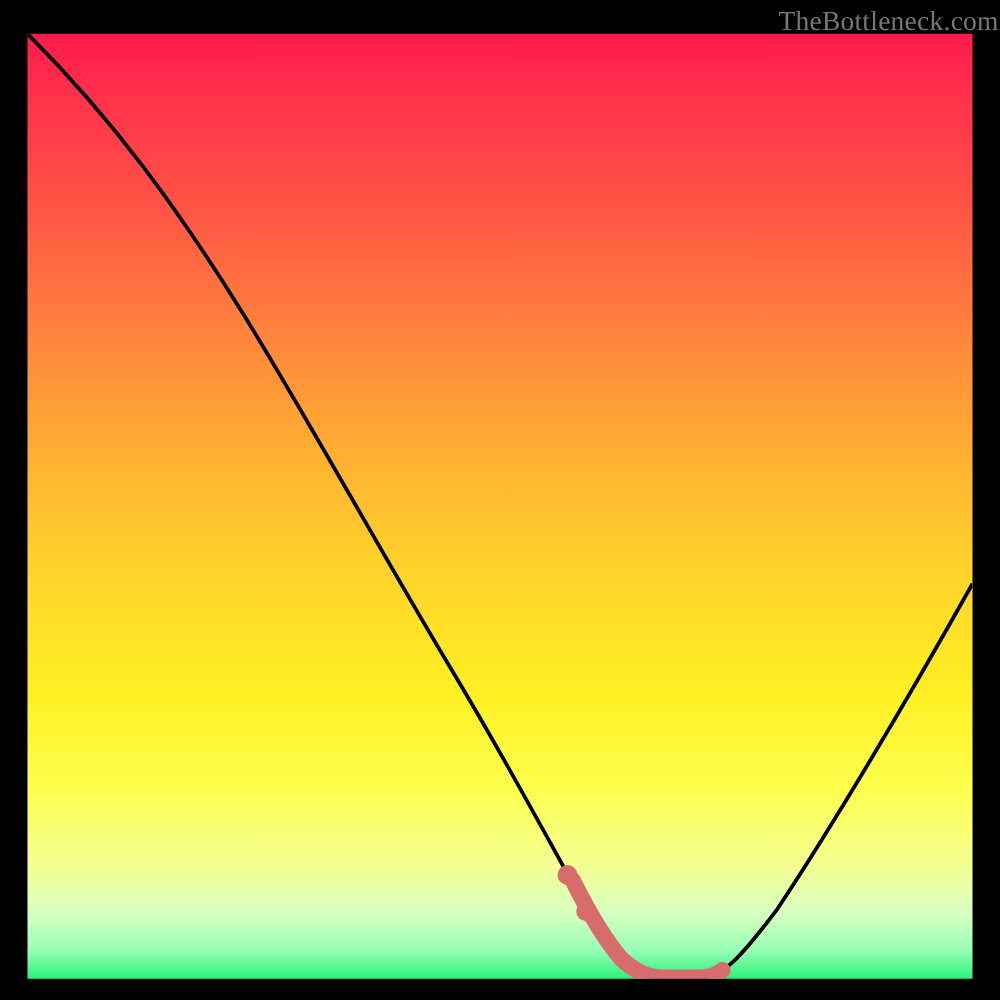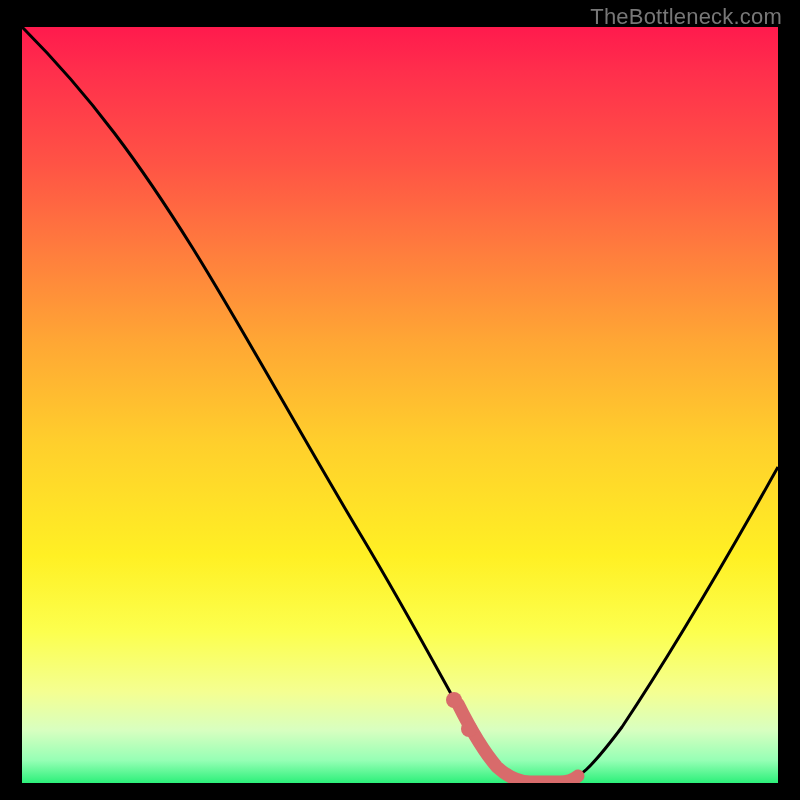--- a/index.html
+++ b/index.html
@@ -44,25 +44,26 @@
   .curve {
     position: absolute;
     left: 0;
     top: 0;
     width: 756px;
     height: 756px;
   }
   .watermark {
     position: absolute;
     top: 4px;
-    right: 18px;
+    right: 1px;
     color: #777;
     font-size: 22px;
     font-weight: 500;
     letter-spacing: 0.2px;
+    font-family: Liberation Serif, serif;
   }
 </style>
 </head>
 <body>
 
 <div class="watermark">TheBottleneck.com</div>
 
 <div class="frame">
   <div class="gradient"></div>
   <svg class="curve" viewBox="0 0 756 756" preserveAspectRatio="none">

